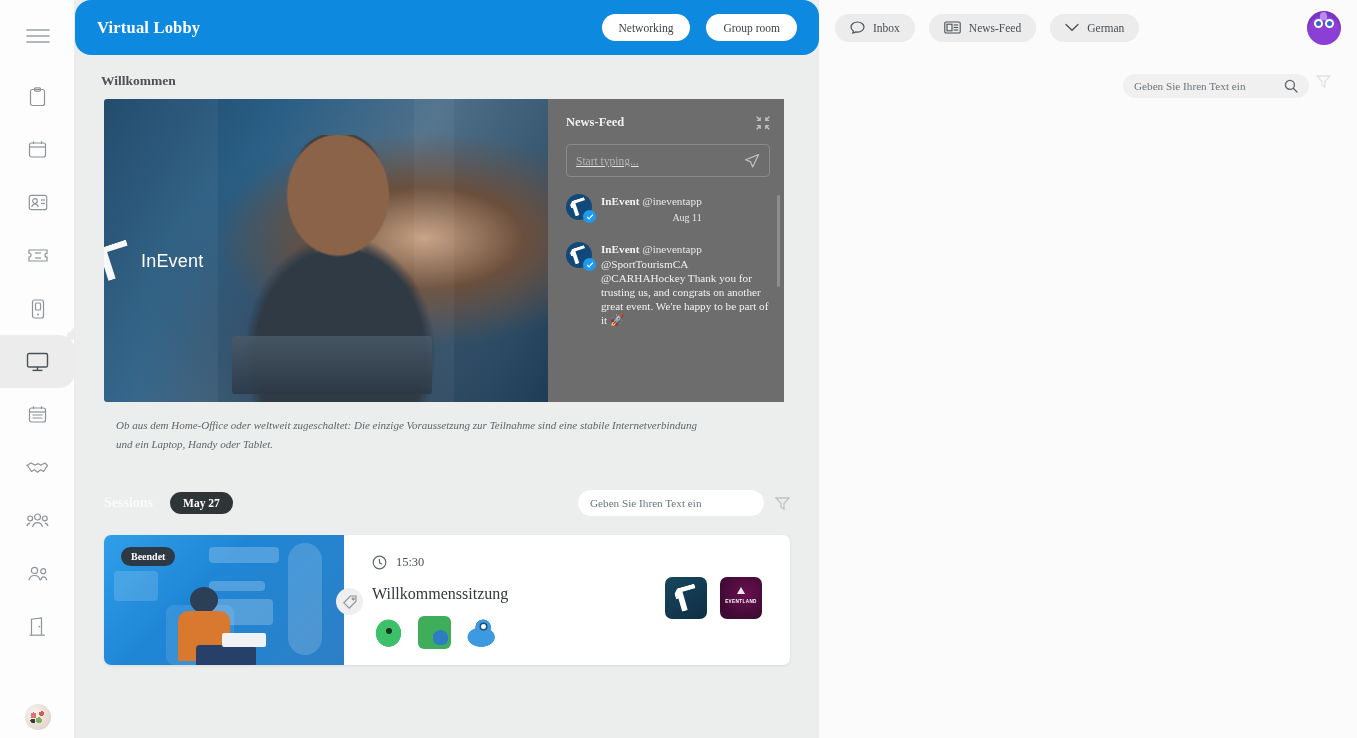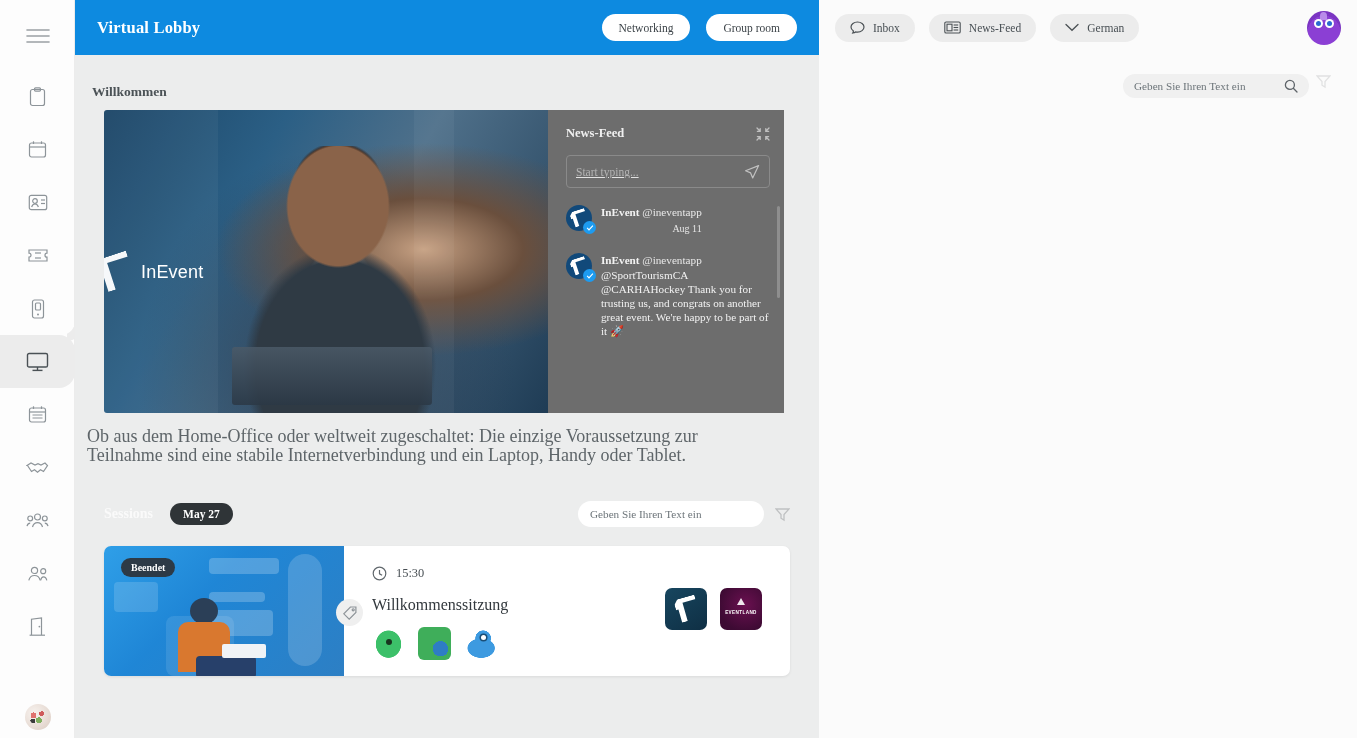--- a/index.html
+++ b/index.html
@@ -41,31 +41,31 @@
       radial-gradient(circle at 70% 30%, #cf5a5a 0 2.5px, transparent 2.5px),
       radial-gradient(circle at 55% 70%, #7fae5d 0 3px, transparent 3px),
       radial-gradient(circle at 20% 75%, #3b3b3b 0 2.5px, transparent 2.5px);
   }
   .rail-sep{ position:absolute; right:0; top:0; width:1px; height:738px; background:#ececec; }
 
   
   .center{ width:744px; flex:0 0 744px; height:738px; position:relative; background:#eceded; }
   .topbar{
     height:55px; background:#0d8ae0; display:flex; align-items:center;
-    padding:0 22px; position:relative;
+    padding:0 22px; position:relative;border-radius:16px;
   }
   .brand{ color:#fff; font-size:16.5px; font-weight:bold; letter-spacing:.2px; }
   .top-pills{ margin-left:auto; display:flex; gap:16px; align-items:center; }
   .pill-white{
     background:#fff; color:#3c4348; border-radius:18px; height:27px;
     display:flex; align-items:center; padding:0 17px; font-size:11.5px; cursor:pointer;
     white-space:nowrap;
   }
   .center-body{ padding:0 0 0 0; height:683px; overflow:hidden; position:relative; }
-  .sect-label{ font-size:13.5px; color:#4b5256; font-weight:bold; padding:18px 0 10px 17px;margin-top:11px; }
+  .sect-label{ font-size:13.5px; color:#4b5256; font-weight:bold; padding:18px 0 10px 26px; }
 
   .hero-wrap{ margin:0 29px; display:flex; height:303px; border-radius:3px; overflow:hidden; }
   .hero-img{
     width:444px; position:relative; overflow:hidden;
     background:
       radial-gradient(ellipse at 72% 46%, #c7a183 0%, #6a4f3d 22%, transparent 46%),
       radial-gradient(ellipse at 50% 90%, #2a3f55 0%, transparent 60%),
       linear-gradient(120deg,#1b4566 0%, #2b5f85 30%, #4f708a 55%, #1f3c55 100%);
   }
   .hero-img .pane{ position:absolute; background:rgba(255,255,255,.045); }
@@ -122,21 +122,21 @@
     position:absolute; right:-4px; bottom:-3px; width:13px; height:13px; border-radius:50%;
     background:#1d9bf0; display:flex; align-items:center; justify-content:center;
   }
   .tw-body{ font-size:11.2px; line-height:14.2px; color:#f2f2f2; }
   .tw-name b{ font-weight:bold; }
   .tw-handle{ color:#e8e8e8;margin-top:10px; }
   .tw-date{ text-align:right; font-size:10px; color:#e6e6e6; margin-top:3px; }
   .feed-scroll{ position:absolute; right:4px; top:96px; width:3px; height:92px; background:#8e8e8e; border-radius:2px;}
 
   .evt-title{ font-size:21px; color:#3d4348; font-weight:bold; padding:27px 0 0 29px; }
-  .evt-desc{ font-size:18px; line-height:19px; color:#5e6569; padding:14px 29px 0 12px; max-width:660px;}
+  .evt-desc{ font-size:11px; line-height:19px; color:#5e6569; padding:14px 29px 0 41px; max-width:660px;font-style:italic;}
 
   .sessions-bar{ display:flex; align-items:center; padding:36px 29px 0 29px; }
   .sessions-label{ font-size:14px; font-weight:bold; color:#fafafa; }
   .date-pill{
     margin-left:17px; background:#2f3437; color:#fff; border-radius:13px; padding:5px 13px;
     font-size:11.5px; font-weight:bold;
   }
   .sess-search{
     margin-left:auto; width:186px; height:26px; background:#fff; border-radius:13px;
     display:flex; align-items:center; padding:0 12px; color:#6c7479; font-size:11.2px;

